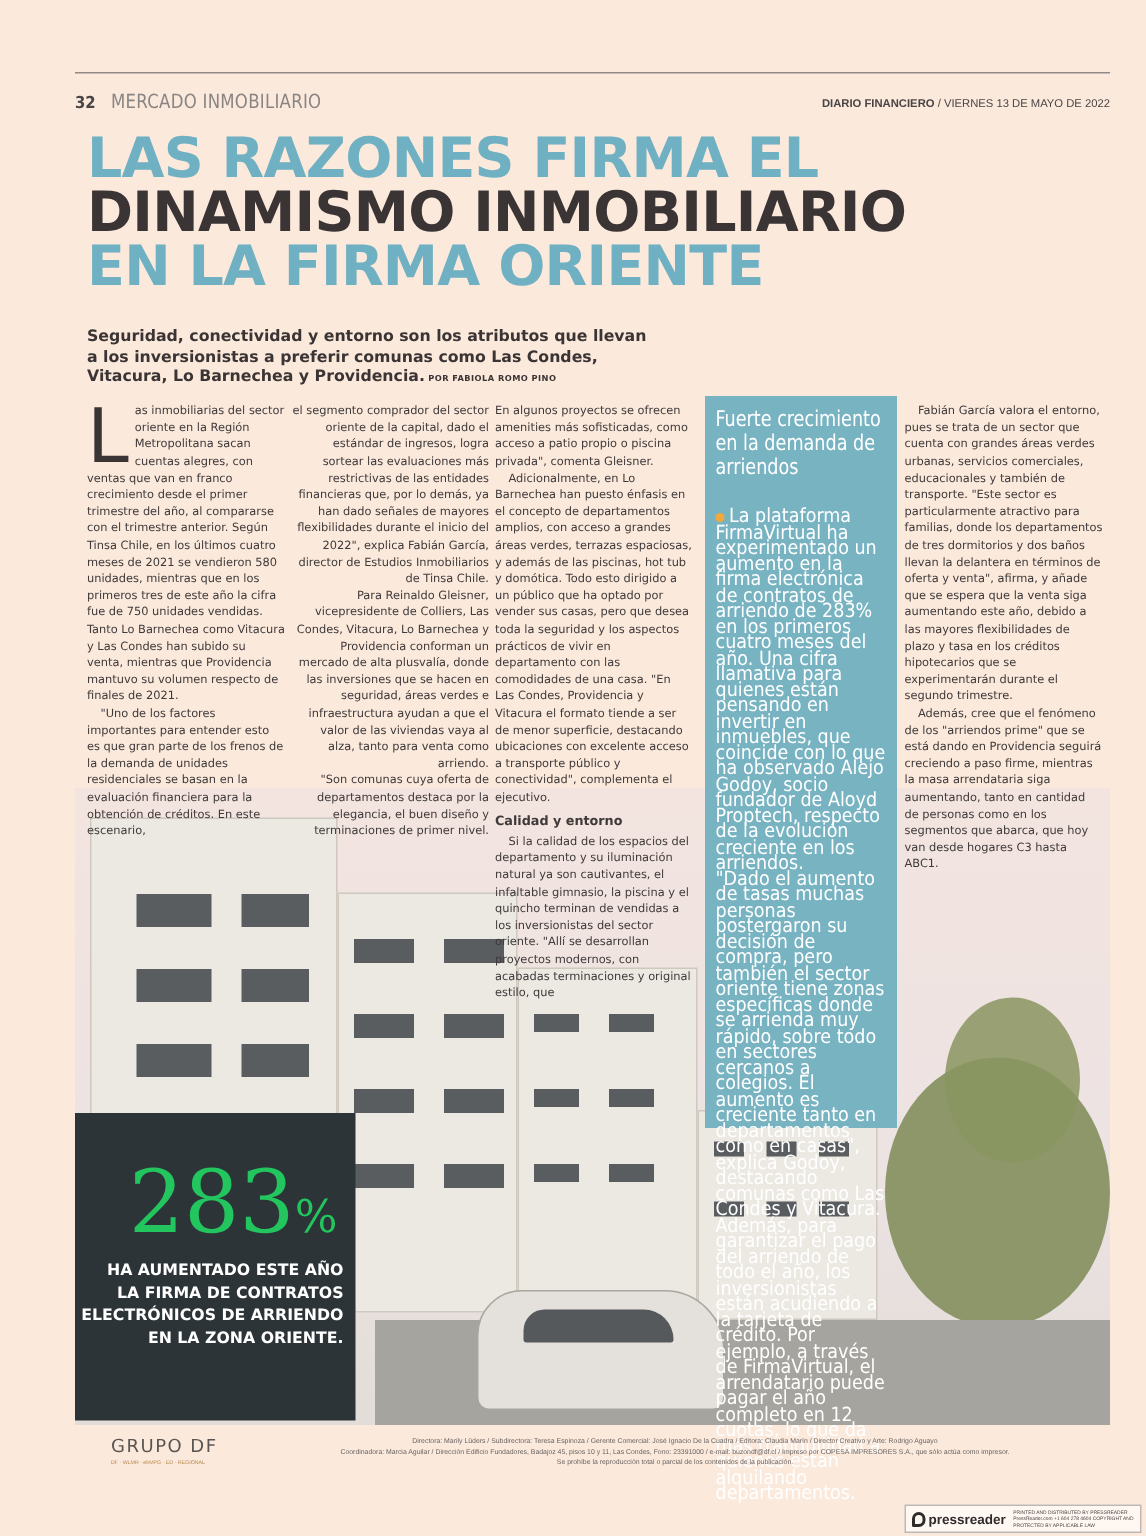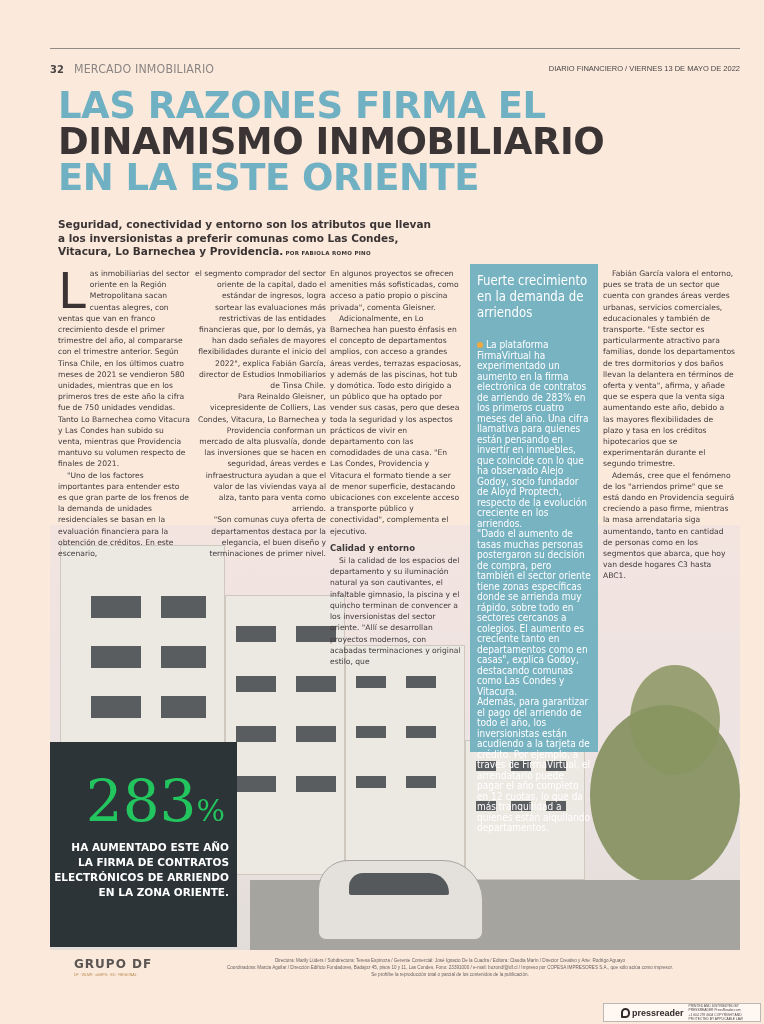--- a/index.html
+++ b/index.html
@@ -15,21 +15,21 @@
     background: #8f8a86;
   }
   .header {
     position: absolute; left: 50px; top: 60px; width: 690px; height: 16px;
     display: flex; align-items: center; justify-content: space-between;
   }
   .header .left { display: flex; align-items: baseline; gap: 10px; }
   .page-num { font-family: "DejaVu Sans Condensed", "DejaVu Sans", sans-serif; font-size: 11px; font-weight: bold; color: #4a4545; }
   .section { font-family: "DejaVu Sans", sans-serif; font-size: 13px; color: #8a8583; letter-spacing: 0.2px; transform: scaleX(0.85); transform-origin: left; }
   .header .right { font-size: 7.5px; color: #4a4545; }
-  .header .right b { font-weight: normal; }
+  .header .right b { font-weight: bold; }
 
   .title {
     position: absolute; left: 58px; top: 88px; width: 680px;
     font-family: "DejaVu Sans", sans-serif; font-weight: bold;
     font-size: 37px; line-height: 36px; letter-spacing: -0.5px;
   }
   .title .l1, .title .l3 { color: #6fb0c3; display: block; }
   .title .l2 { color: #3b3434; display: block; }
 
   .deck {
@@ -61,21 +61,21 @@
     background: #78b3c2; padding: 8px 7px;
     color: #ffffff;
   }
   .sidebar h2 {
     font-family: "DejaVu Sans Condensed", "DejaVu Sans", sans-serif;
     font-size: 14.5px; line-height: 16px; font-weight: normal; color: #ffffff;
     transform: scaleX(0.9); transform-origin: left; width: 125px;
   }
   .sidebar .body {
     margin-top: 20px; font-family: "DejaVu Sans Condensed", "DejaVu Sans", sans-serif;
-    font-size: 10px; line-height: 10.5px; color: #ffffff;
+    font-size: 13px; line-height: 10.5px; color: #ffffff;
   }
   .bullet { display: inline-block; width: 6px; height: 6px; border-radius: 50%; background: #f2a93b; margin-right: 3px; }
 
   
   .photo {
     position: absolute; left: 50px; top: 525px; width: 690px; height: 425px;
     overflow: hidden;
   }
   .sky { position: absolute; inset: 0; background: linear-gradient(#f3e4df, #ece3e3 60%, #e2ddd8); }
   .bldg { position: absolute; background: #ece8e2; border: 1px solid #cfc8be; }
@@ -93,29 +93,29 @@
     position: absolute; right: 12px; top: 30px;
     font-family: "DejaVu Serif", serif; font-size: 58px; line-height: 58px; color: #22c55e;
   }
   .stat-num .pct { font-size: 30px; }
   .stat-text {
     position: absolute; right: 8px; top: 98px; width: 175px; text-align: right;
     font-family: "DejaVu Sans", sans-serif; font-weight: bold; font-size: 10.5px; line-height: 15px; color: #ffffff;
   }
 
   .footer-logo { position: absolute; left: 74px; top: 957px; }
-  .footer-logo .brand { font-family: "DejaVu Sans", sans-serif; font-size: 12px; color: #5a5552; letter-spacing: 1px; font-weight: bold; }
+  .footer-logo .brand { font-family: "DejaVu Sans", sans-serif; font-size: 12px; color: #5a5552; letter-spacing: 1px; }
   .footer-logo .subs { font-size: 3.5px; color: #b9884c; margin-top: 2px; }
   .credits {
     position: absolute; left: 170px; top: 957px; width: 560px; text-align: center;
     font-size: 4.6px; line-height: 7px; color: #6a6462;
   }
   .pressreader {
     position: absolute; left: 603px; top: 1003px; width: 158px; height: 19px;
-    border: 1px solid #bcb7b2; display: flex; align-items: center; padding: 0 17px; gap: 5px; background: #fff8f2;
+    border: 1px solid #bcb7b2; display: flex; align-items: center; padding: 0 4px; gap: 5px; background: #fff8f2;
   }
   .pressreader .pr-logo { font-size: 9px; font-weight: bold; color: #2f2b2b; display: flex; align-items: center; gap: 2px; }
   .pressreader .pr-icon { width: 9px; height: 10px; border: 2px solid #2f2b2b; border-radius: 5px 5px 5px 1px; }
   .pressreader .pr-info { font-size: 3.3px; line-height: 4.4px; color: #4a4545; }
 </style>
 </head>
 <body>
 
 <div class="topline"></div>
 <div class="header">
@@ -124,21 +124,21 @@
     <span class="section">MERCADO INMOBILIARIO</span>
   </div>
   <div class="right">
     <b>DIARIO FINANCIERO</b><span> / VIERNES 13 DE MAYO DE 2022</span>
   </div>
 </div>
 
 <h1 class="title">
   <span class="l1">LAS RAZONES FIRMA EL</span>
   <span class="l2">DINAMISMO INMOBILIARIO</span>
-  <span class="l3">EN LA ESTE ORIENTE</span>
+  <span class="l3">EN LA FIRMA ORIENTE</span>
 </h1>
 
 <div class="deck">
   <span>Seguridad, conectividad y entorno son los atributos que llevan a los inversionistas a preferir comunas como Las Condes, Vitacura, Lo Barnechea y Providencia.</span><span class="byline"> POR FABIOLA ROMO PINO</span>
 </div>
 
 <div class="photo">
   <div class="sky"></div>
   <div class="bldg" style="left:10px;top:20px;width:165px;height:330px;">
     <div class="win" style="left:30px;top:50px;width:50px;height:22px;"></div>
@@ -191,21 +191,21 @@
 <div class="col c2">
   <p class="noindent">el segmento comprador del sector oriente de la capital, dado el estándar de ingresos, logra sortear las evaluaciones más restrictivas de las entidades financieras que, por lo demás, ya han dado señales de mayores flexibilidades durante el inicio del 2022", explica Fabián García, director de Estudios Inmobiliarios de Tinsa Chile.</p>
   <p>Para Reinaldo Gleisner, vicepresidente de Colliers, Las Condes, Vitacura, Lo Barnechea y Providencia conforman un mercado de alta plusvalía, donde las inversiones que se hacen en seguridad, áreas verdes e infraestructura ayudan a que el valor de las viviendas vaya al alza, tanto para venta como arriendo.</p>
   <p>"Son comunas cuya oferta de departamentos destaca por la elegancia, el buen diseño y terminaciones de primer nivel.</p>
 </div>
 
 <div class="col c3">
   <p class="noindent">En algunos proyectos se ofrecen amenities más sofisticadas, como acceso a patio propio o piscina privada", comenta Gleisner.</p>
   <p>Adicionalmente, en Lo Barnechea han puesto énfasis en el concepto de departamentos amplios, con acceso a grandes áreas verdes, terrazas espaciosas, y además de las piscinas, hot tub y domótica. Todo esto dirigido a un público que ha optado por vender sus casas, pero que desea toda la seguridad y los aspectos prácticos de vivir en departamento con las comodidades de una casa. "En Las Condes, Providencia y Vitacura el formato tiende a ser de menor superficie, destacando ubicaciones con excelente acceso a transporte público y conectividad", complementa el ejecutivo.</p>
   <p class="subhead">Calidad y entorno</p>
-  <p>Si la calidad de los espacios del departamento y su iluminación natural ya son cautivantes, el infaltable gimnasio, la piscina y el quincho terminan de convencer a los inversionistas del sector oriente. "Allí se desarrollan proyectos modernos, con acabadas terminaciones y original estilo, que</p>
+  <p>Si la calidad de los espacios del departamento y su iluminación natural ya son cautivantes, el infaltable gimnasio, la piscina y el quincho terminan de vendidas a los inversionistas del sector oriente. "Allí se desarrollan proyectos modernos, con acabadas terminaciones y original estilo, que</p>
 </div>
 
 <div class="sidebar">
   <h2>Fuerte crecimiento en la demanda de arriendos</h2>
   <div class="body">
     <p><span class="bullet"></span><span>La plataforma FirmaVirtual ha experimentado un aumento en la firma electrónica de contratos de arriendo de 283% en los primeros cuatro meses del año. Una cifra llamativa para quienes están pensando en invertir en inmuebles, que coincide con lo que ha observado Alejo Godoy, socio fundador de Aloyd Proptech, respecto de la evolución creciente en los arriendos.</span></p>
     <p>"Dado el aumento de tasas muchas personas postergaron su decisión de compra, pero también el sector oriente tiene zonas específicas donde se arrienda muy rápido, sobre todo en sectores cercanos a colegios. El aumento es creciente tanto en departamentos como en casas", explica Godoy, destacando comunas como Las Condes y Vitacura.</p>
     <p>Además, para garantizar el pago del arriendo de todo el año, los inversionistas están acudiendo a la tarjeta de crédito. Por ejemplo, a través de FirmaVirtual, el arrendatario puede pagar el año completo en 12 cuotas, lo que da más tranquilidad a quienes están alquilando departamentos.</p>
   </div>
 </div>

